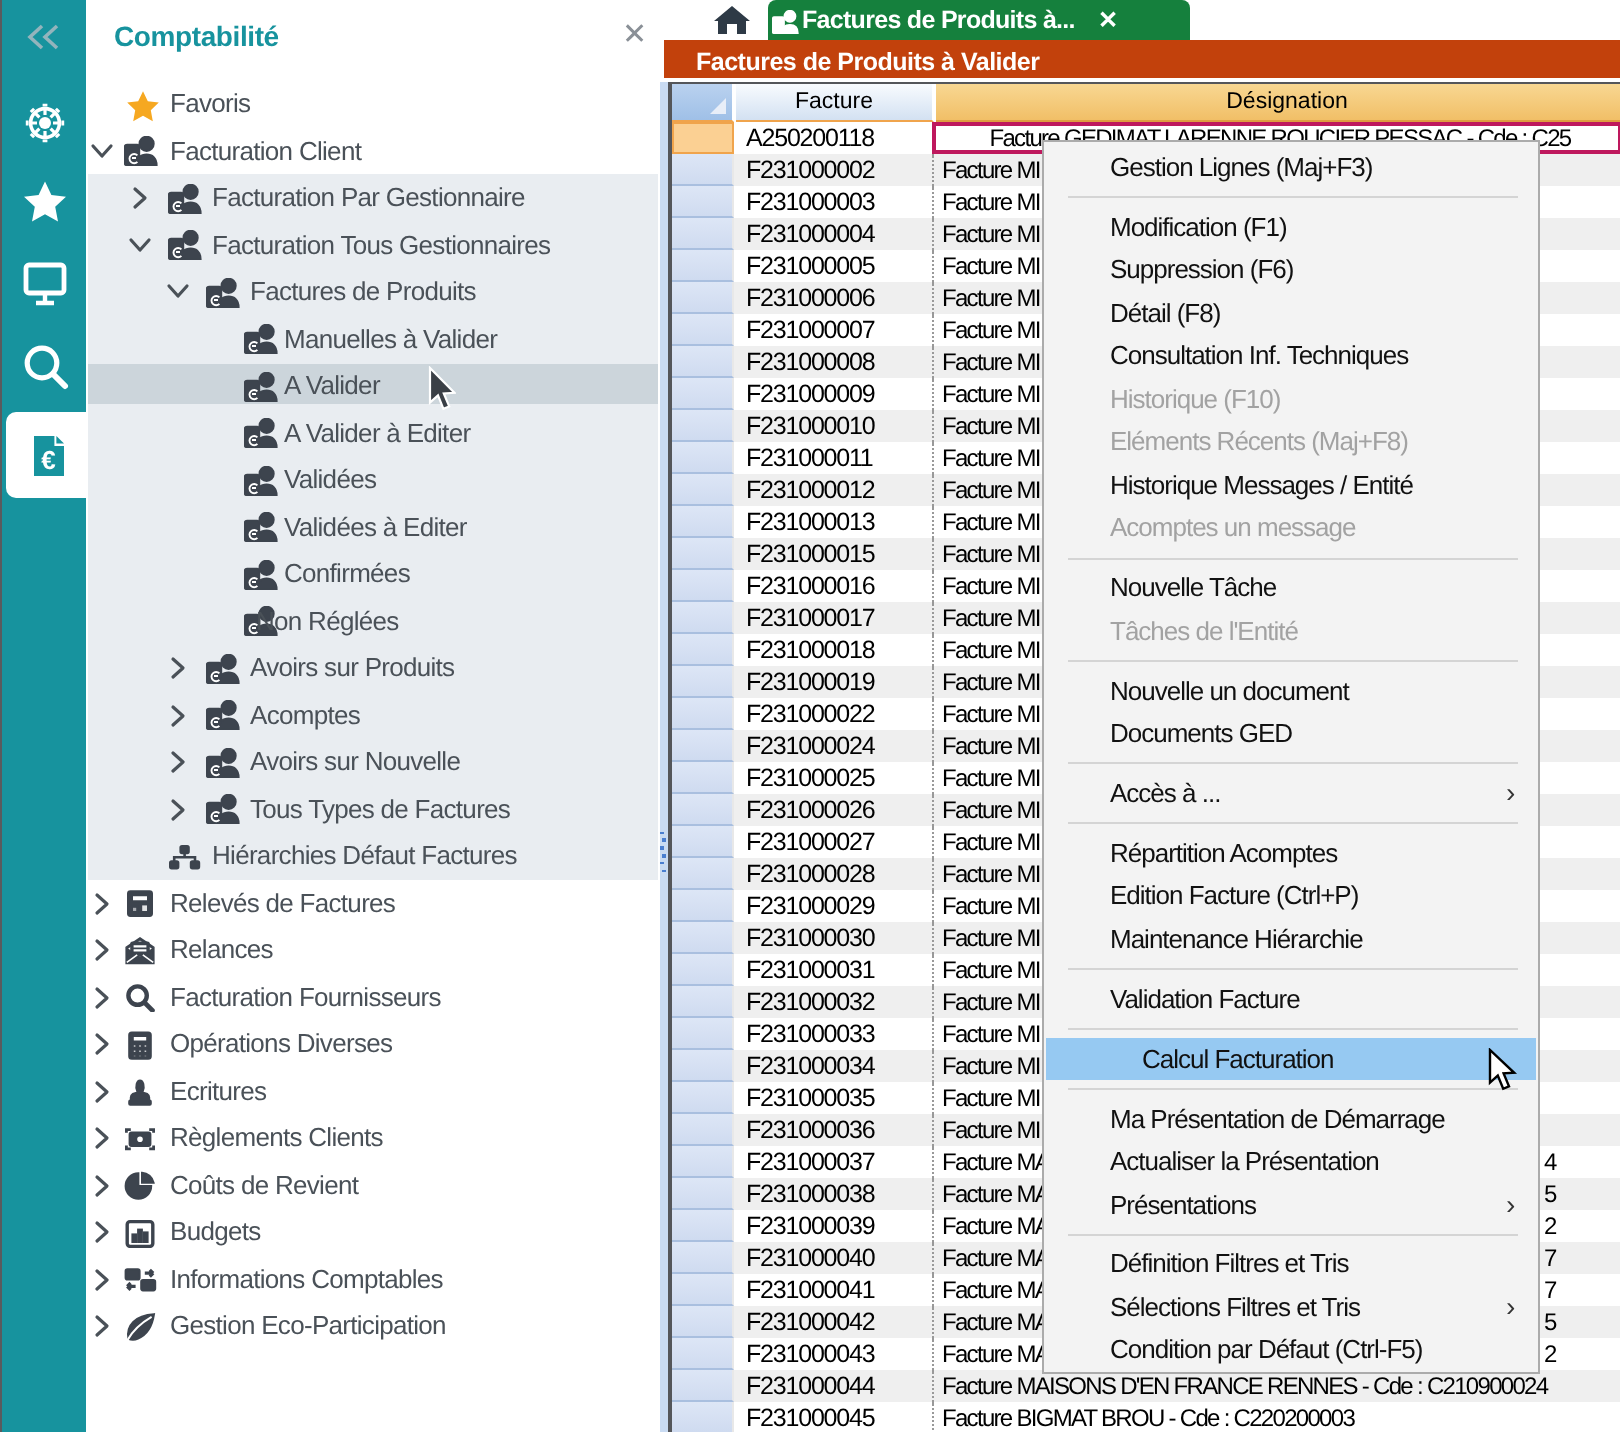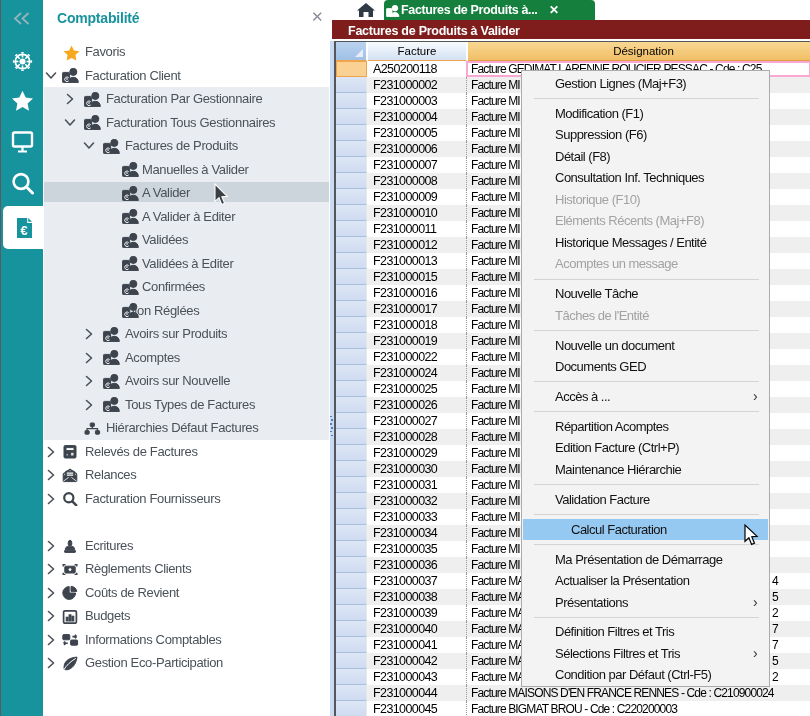--- a/index.html
+++ b/index.html
@@ -28,21 +28,21 @@
 #gutter { position:absolute; left:329.5px; top:40.5px; width:4.2px; height:675.5px; background:#c9dbf2; }
 
 
 #main { position:absolute; left:332px; top:0; width:478px; height:716px; background:#fff; }
 #tabbar { position:absolute; left:0; top:0; width:478px; height:20px; background:#fff; }
 #home { position:absolute; left:14px; top:1px; width:40px; height:19px; background:#fff; }
 #tab { position:absolute; left:52px; top:0; width:211px; height:20px; background:#15803d;
   border-radius:4px 4px 0 0; color:#fff; }
 #tab .tabtxt { position:absolute; left:17px; top:3px; font-size:12.5px; font-weight:bold; letter-spacing:-0.35px; white-space:nowrap;}
 #tab .tabx { position:absolute; left:165px; top:3px; font-size:12px; font-weight:bold; }
-#titlebar { position:absolute; left:0; top:20px; width:478px; height:18.5px; background:#7f1d1d; }
+#titlebar { position:absolute; left:0; top:20px; width:478px; height:18.5px; background:#c2410c; }
 #titlebar span { position:absolute; left:16px; top:4px; font-size:12.5px; font-weight:bold; color:#fff; letter-spacing:-0.25px;}
 
 
 #tbl { position:absolute; left:1px; top:40.5px; width:477px; height:675.5px; background:#fff;
   border-left:3px solid #54565a; border-top:1.5px solid #54565a; }
 #thead { position:absolute; left:0; top:0; height:19.5px; width:475px; }
 .hcorner { position:absolute; left:0; top:0; width:31px; height:19.5px;
   background:linear-gradient(#bad2ef,#9fc0e7); border-right:1px solid #fff;
   border-bottom:1.5px solid #f0a44c; }
 .hcorner:after { content:""; position:absolute; right:3px; bottom:3px; border-style:solid;
@@ -57,21 +57,21 @@
 .row { position:relative; width:475px; height:16px; background:#fff; }
 .row.alt { background:#efefef; }
 .rh { position:absolute; left:0; top:0; width:31px; height:16px;
   background:linear-gradient(#dde6f6,#cfdbf0); border-bottom:1px solid #a9bfdf;
   border-right:1px solid #e8e8e8; }
 .rh.first { background:#fbd093; border:1px solid #f0a44c; }
 .fcell { position:absolute; left:32px; top:0; width:99px; height:16px; font-size:12.5px; letter-spacing:-0.6px;
   color:#000; padding-left:5px; line-height:16px; border-right:1px dotted #999; background:inherit; }
 .dcell { position:absolute; left:132px; top:0; width:343px; height:16px; font-size:12px; letter-spacing:-0.85px;
   color:#000; padding-left:3px; line-height:16px; white-space:nowrap; overflow:hidden; }
-.selcell { left:129.5px !important; width:345.5px !important; padding-left:3.5px !important; border:2px solid #f9a8d4; box-sizing:border-box; line-height:12px !important; }
+.selcell { left:129.5px !important; width:345.5px !important; padding-left:3.5px !important; border:2px solid #be185d; box-sizing:border-box; line-height:12px !important;text-align:center; }
 .tail { position:absolute; left:436px; top:0; font-size:12px; line-height:16px; color:#000; }
 
 
 #menu { position:absolute; left:521px; top:70px; width:249px; height:617px; background:#f3f3f3;
   border:1px solid #ababab; padding-top:2px; }
 .mitem { position:relative; height:21.5px; line-height:21.5px; font-size:13px; color:#111;
   padding-left:33px; letter-spacing:-0.5px; white-space:nowrap; }
 .mdis { color:#a2a2a2; }
 .mhl { background:#96c9f2; height:21.5px; margin:0 1px; padding-left:48px; }
 .msep { height:1px; background:#d4d4d4; margin:3.7px 10px 3.7px 12px; }
@@ -312,20 +312,29 @@
         <span class="ttxt" style="left:41px">Relances</span>
       </div>
 <div class="trow" style="top:486.5px">
         <svg class="tchev" style="left:2px" width="10" height="12" viewBox="0 0 10 12">
           <use href="#i-chev-r" stroke="#4a5158"></use>
         </svg>
         <svg class="ticon" style="left:18px" width="17" height="15" viewBox="0 0 17 15">
           <use href="#i-loupe" fill="#3d444e" stroke="#3d444e"></use>
         </svg>
         <span class="ttxt" style="left:41px">Facturation Fournisseurs</span>
+      </div>
+<div class="trow" style="top:510.0px">
+        <svg class="tchev" style="left:2px" width="10" height="12" viewBox="0 0 10 12">
+          <use href="#i-chev-r" stroke="#4a5158"></use>
+        </svg>
+        <svg class="ticon" style="left:18px" width="17" height="15" viewBox="0 0 17 15">
+          <use href="#i-calc" fill="#3d444e" stroke="#3d444e"></use>
+        </svg>
+        <span class="ttxt" style="left:41px">Opérations Diverses</span>
       </div>
 <div class="trow" style="top:533.5px">
         <svg class="tchev" style="left:2px" width="10" height="12" viewBox="0 0 10 12">
           <use href="#i-chev-r" stroke="#4a5158"></use>
         </svg>
         <svg class="ticon" style="left:18px" width="17" height="15" viewBox="0 0 17 15">
           <use href="#i-stamp" fill="#3d444e" stroke="#3d444e"></use>
         </svg>
         <span class="ttxt" style="left:41px">Ecritures</span>
       </div>

